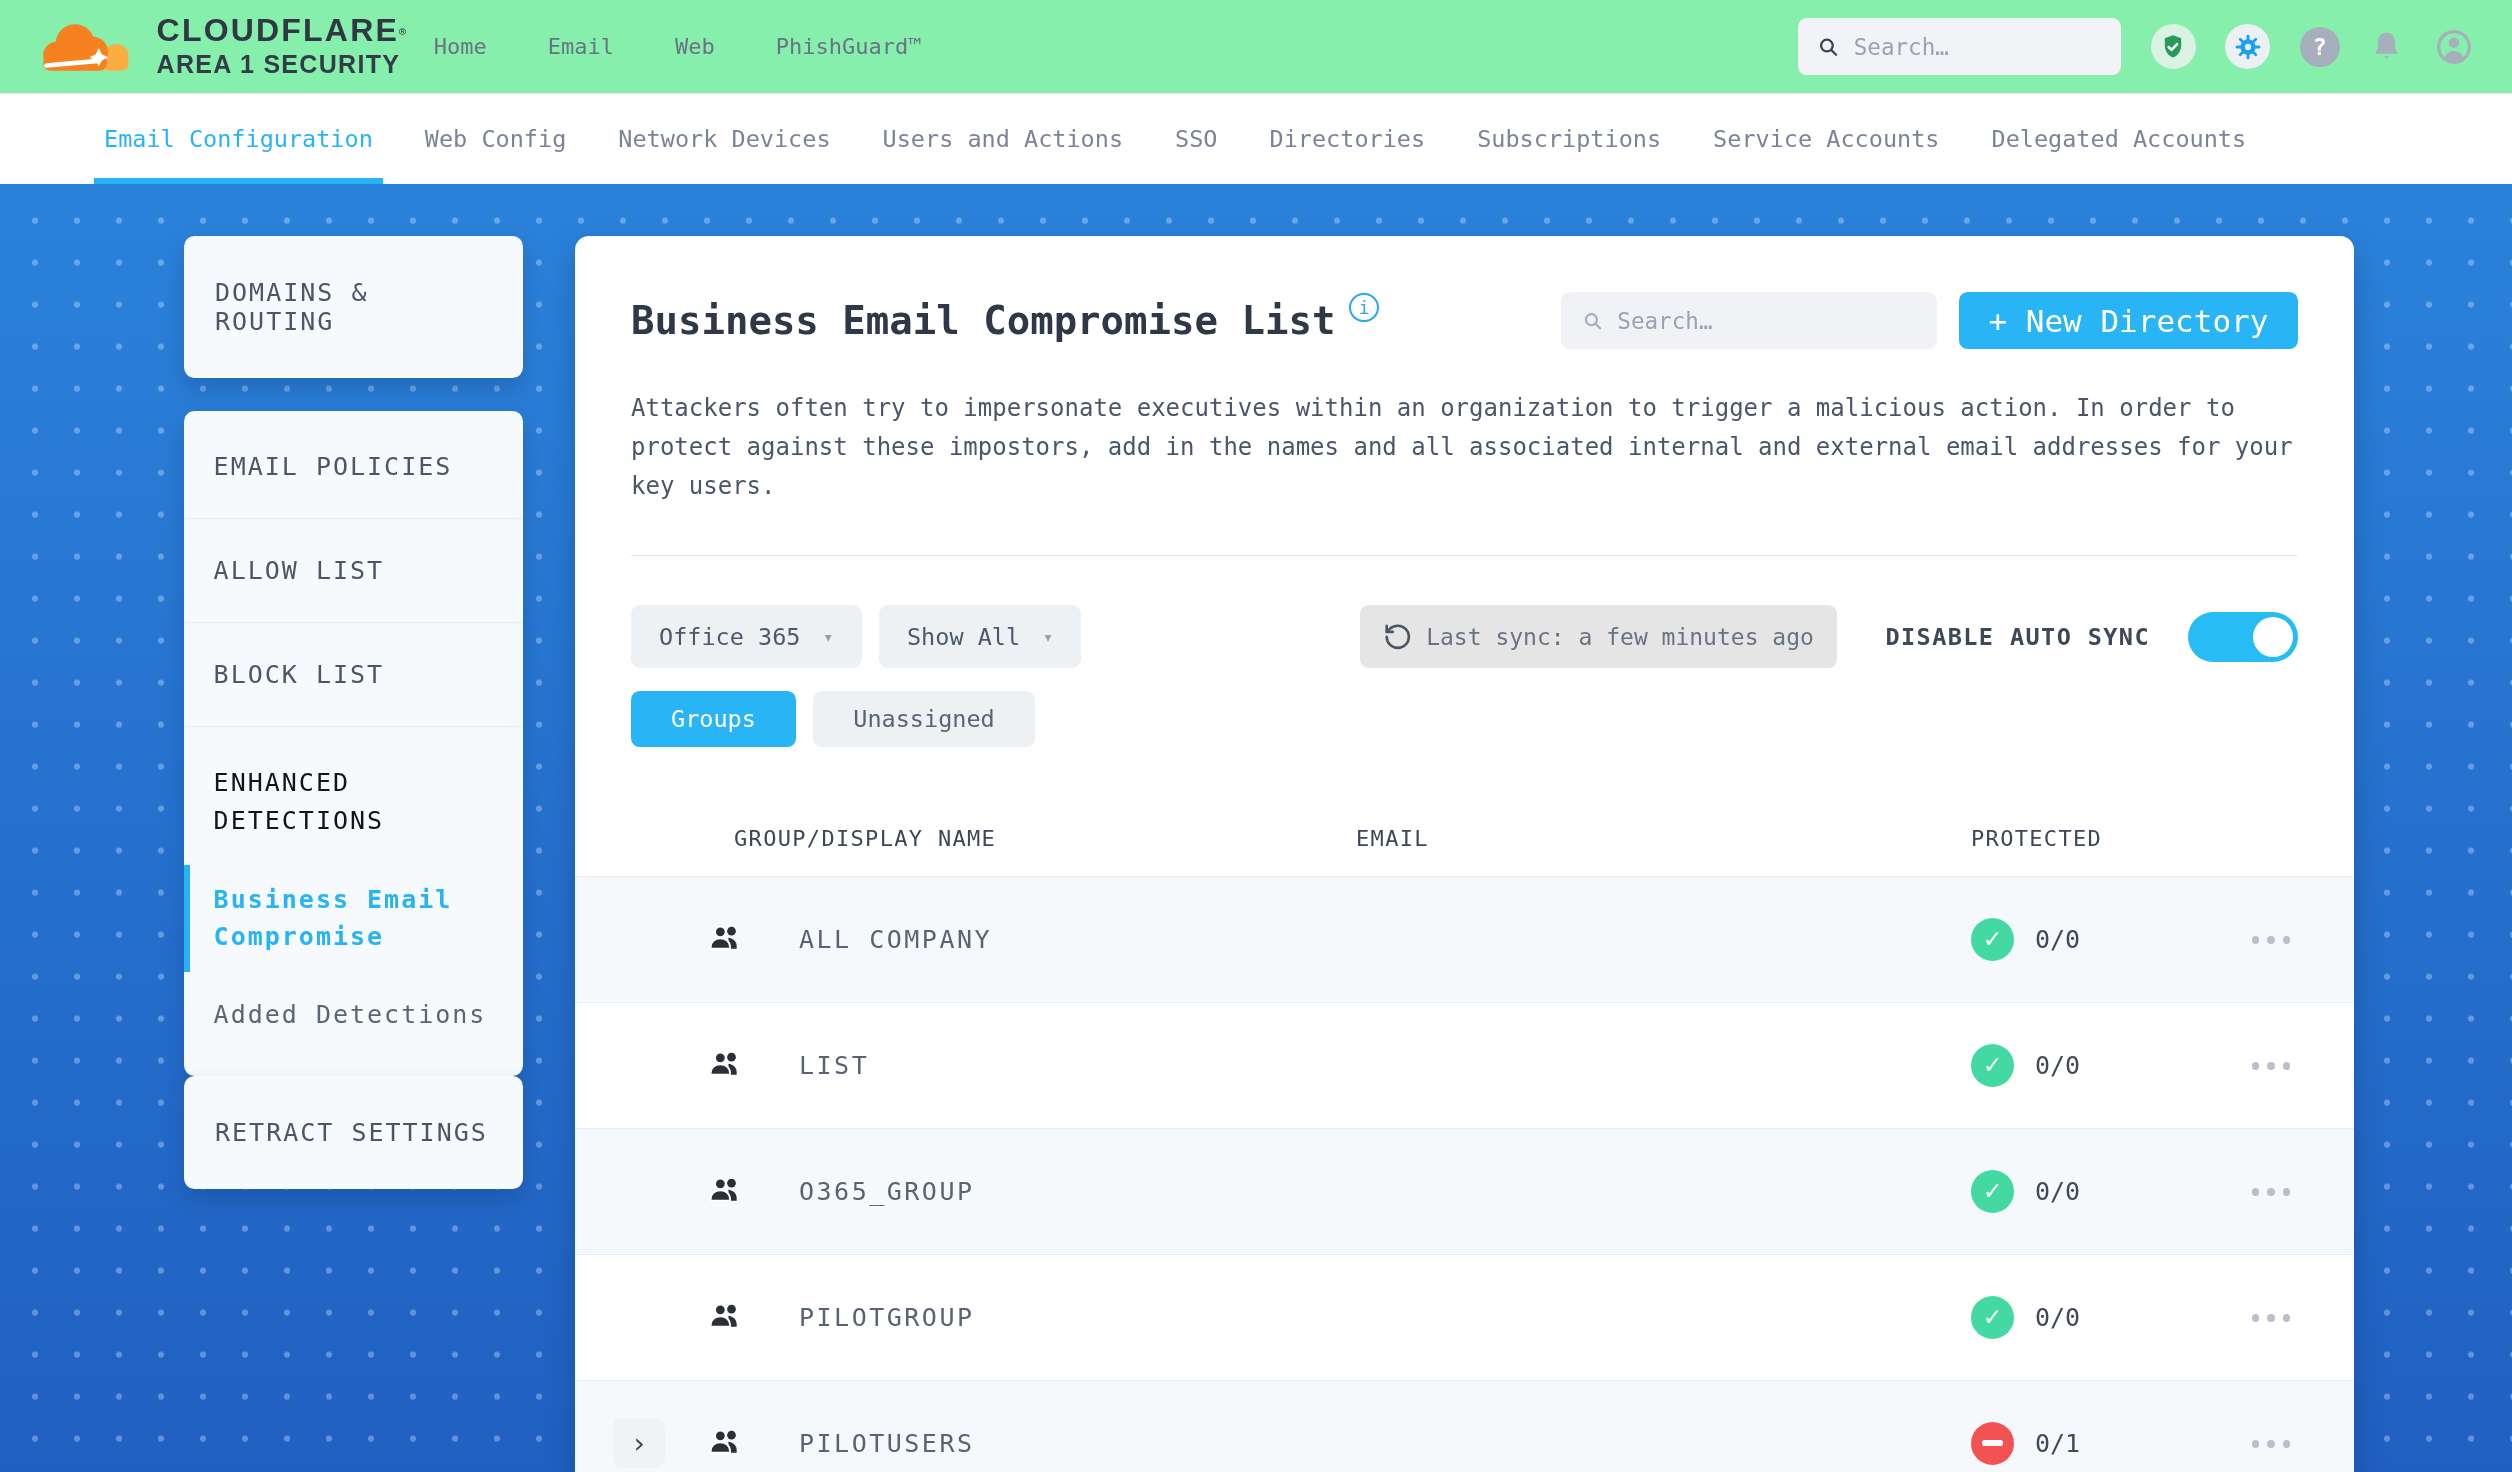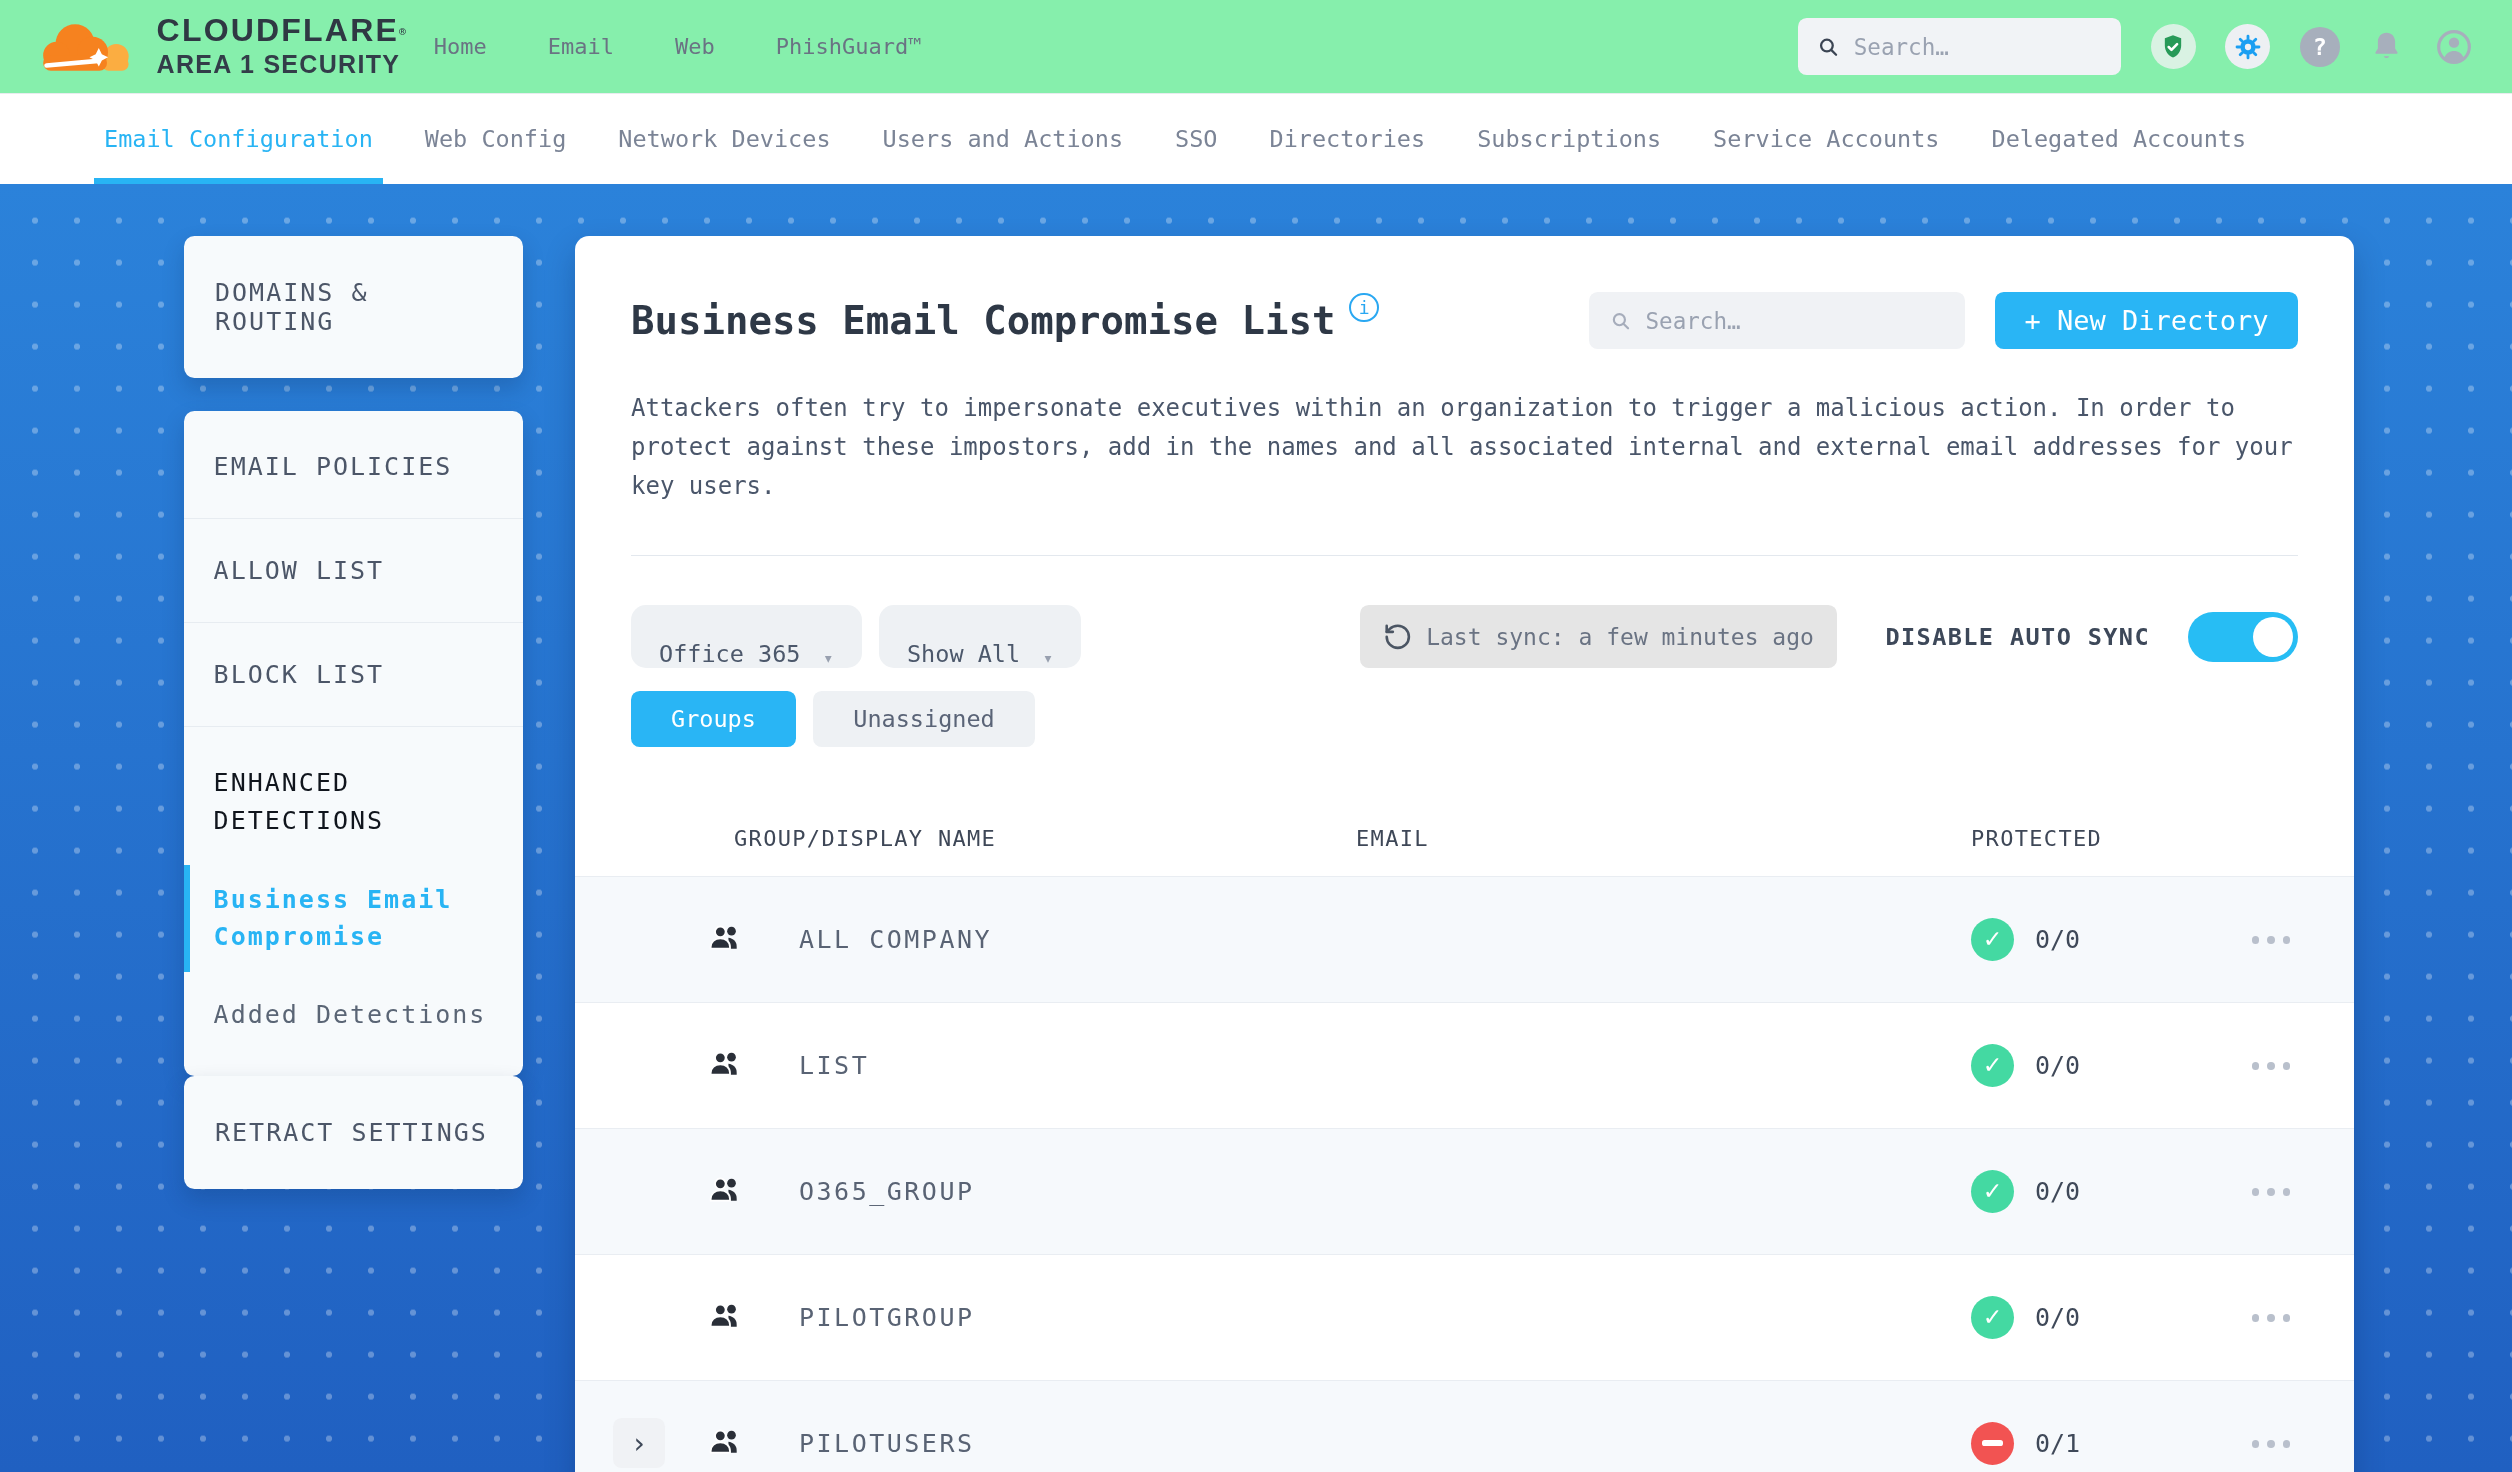--- a/index.html
+++ b/index.html
@@ -51,26 +51,26 @@
   .card--retract{padding:42px 31px;cursor:pointer}
 
   
   .panel{width:1779px;margin-left:52px;background:#fff;border-radius:14px;box-shadow:0 14px 29.6px rgba(8,30,70,.25);padding:56px 0 0;min-height:1287px;position:relative;z-index:1}
   .panel-inner{padding:0 56px}
   .panel-head{display:flex;align-items:center}
   .panel-title{font-size:39px;font-weight:bold;color:#2e3846}
   .info-badge{width:29.6px;height:29.6px;border:2.6px solid #2aa8f2;border-radius:50%;color:#2aa8f2;font-size:18px;display:flex;align-items:center;justify-content:center;margin:-26px 0 0 14px;cursor:pointer;flex:0 0 auto}
   .panel-search{margin-left:auto;width:376px;height:57px;background:#f0f2f5;border-radius:8.7px;display:flex;align-items:center;gap:14px;padding:0 21px;color:#a6adbb}
   .panel-search input{border:0;background:transparent;outline:none;font-size:22.6px;color:#4c586b;width:100%}
-  .new-dir-btn{margin-left:30px;height:57px;padding:0 29.6px;background:#29b5f5;color:#fff;border:0;border-radius:8.7px;font-size:27px;display:flex;align-items:center;white-space:nowrap}
+  .new-dir-btn{margin-left:22px;height:57px;padding:0 29.6px;background:#29b5f5;color:#fff;border:0;border-radius:8.7px;font-size:31px;display:flex;align-items:center;white-space:nowrap}
   .desc{margin-top:40px;font-size:24px;line-height:1.63;color:#4a566a;max-width:1673px}
   .hr{border:0;border-top:0.9px solid #e3e8ee;margin:49px 0 0}
 
   .controls{margin-top:49px;display:flex;align-items:center}
-  .filter-btn{height:63px;background:#eef1f4;border:0;border-radius:15px;padding:0 28px;font-size:23.5px;color:#4c586b;display:flex;align-items:flex-end;gap:22.6px}
+  .filter-btn{height:63px;background:#eef1f4;border:0;border-radius:9px;padding:0 28px;font-size:23.5px;color:#4c586b;display:flex;align-items:center;gap:22.6px}
   .filter-btn + .filter-btn{margin-left:17.4px}
   .caret{color:#98a0af;font-size:17.4px}
   .sync-pill{margin-left:auto;height:63px;background:#e5e5e5;border-radius:8.7px;display:flex;align-items:center;gap:14px;padding:0 22.6px;color:#6a7383;font-size:23px;cursor:pointer}
   .autosync-label{margin-left:49px;font-size:23.5px;font-weight:bold;color:#3d4859;letter-spacing:.06em}
   .toggle{margin-left:38px;width:110px;height:50px;border-radius:25px;background:#27bdf4;position:relative;cursor:pointer;flex:0 0 auto}
   .toggle .knob{position:absolute;right:5.2px;top:5.2px;width:40px;height:40px;border-radius:50%;background:#fff}
 
   .pills{margin-top:22.6px;display:flex;gap:17.4px}
   .pill{height:56px;padding:0 40px;border-radius:8.7px;font-size:23.5px;display:flex;align-items:center;border:0}
   .pill.on{background:#29b5f5;color:#fff}

